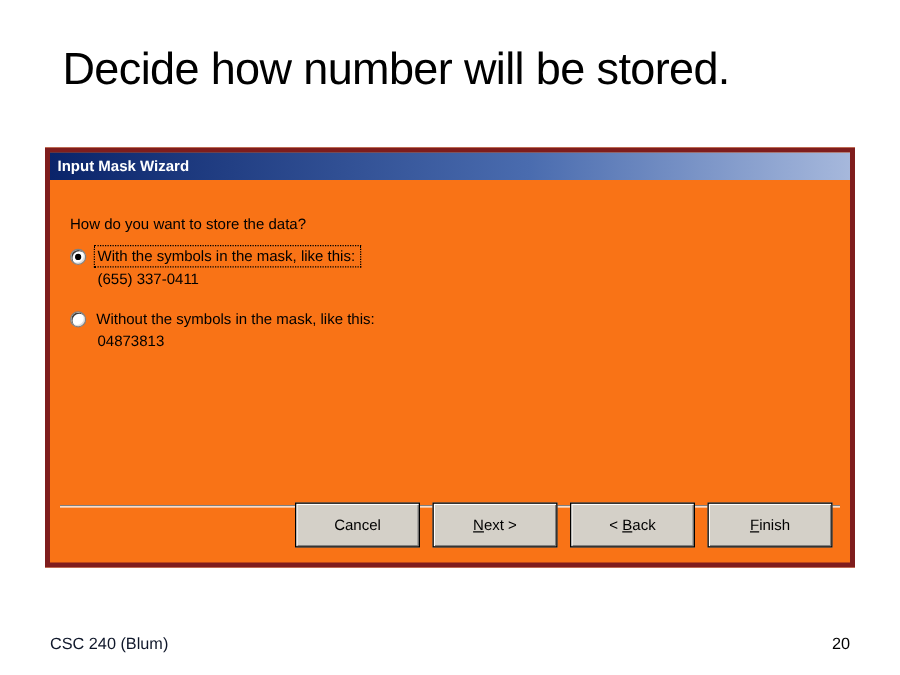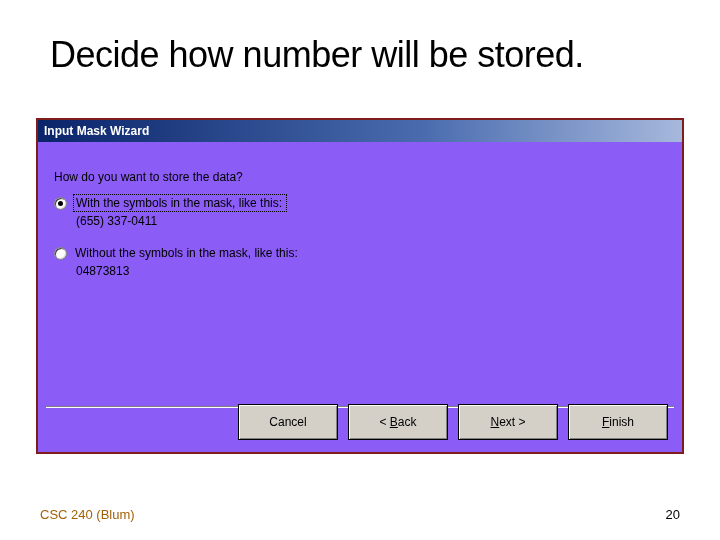--- a/index.html
+++ b/index.html
@@ -19,22 +19,22 @@
     color: #000;
     font-family: Arial, sans-serif;
     letter-spacing: -0.5px;
   }
   .dialog {
     position: absolute;
     left: 36px;
     top: 118px;
     width: 648px;
     height: 336px;
-    border: 2px solid #7f1d1d;
-    background: #8b5cf6;
+    border: 4px solid #7f1d1d;
+    background: #f97316;
     font-family: Tahoma, Verdana, sans-serif;
     font-size: 12px;
     color: #000;
   }
   .titlebar {
     height: 22px;
     background: linear-gradient(to right, #0a246a, #4a6caf 60%, #a6b8dc);
     display: flex;
     align-items: center;
     padding-left: 6px;
@@ -116,21 +116,21 @@
     bottom: 44px;
     height: 2px;
     border-top: 1px solid #808080;
     border-bottom: 1px solid #fff;
   }
   .footer-left {
     position: absolute;
     left: 40px;
     bottom: 18px;
     font-size: 13px;
-    color: #a16207;
+    color: #0f172a;
     font-family: Arial, sans-serif;
   }
   .footer-right {
     position: absolute;
     right: 40px;
     bottom: 18px;
     font-size: 13px;
     color: #000;
     font-family: Arial, sans-serif;
     text-align: center;
@@ -160,24 +160,24 @@
       <span class="option-label">Without the symbols in the mask, like this:</span>
     </div>
     <div class="example">04873813</div>
   </div>
 
   <div class="divider"></div>
 
   <div class="button-row">
     <div class="btn">Cancel</div>
     <div class="btn">
-        <span>&lt; <span class="ul">B</span>ack</span>
+        <span><span class="ul">N</span>ext &gt;</span>
       </div>
     <div class="btn">
-        <span><span class="ul">N</span>ext &gt;</span>
+        <span>&lt; <span class="ul">B</span>ack</span>
       </div>
     <div class="btn">
         <span><span class="ul">F</span>inish</span>
       </div>
   </div>
 </div>
 
 <div class="footer-left">CSC 240 (Blum)</div>
 <div class="footer-right">20</div>
 

